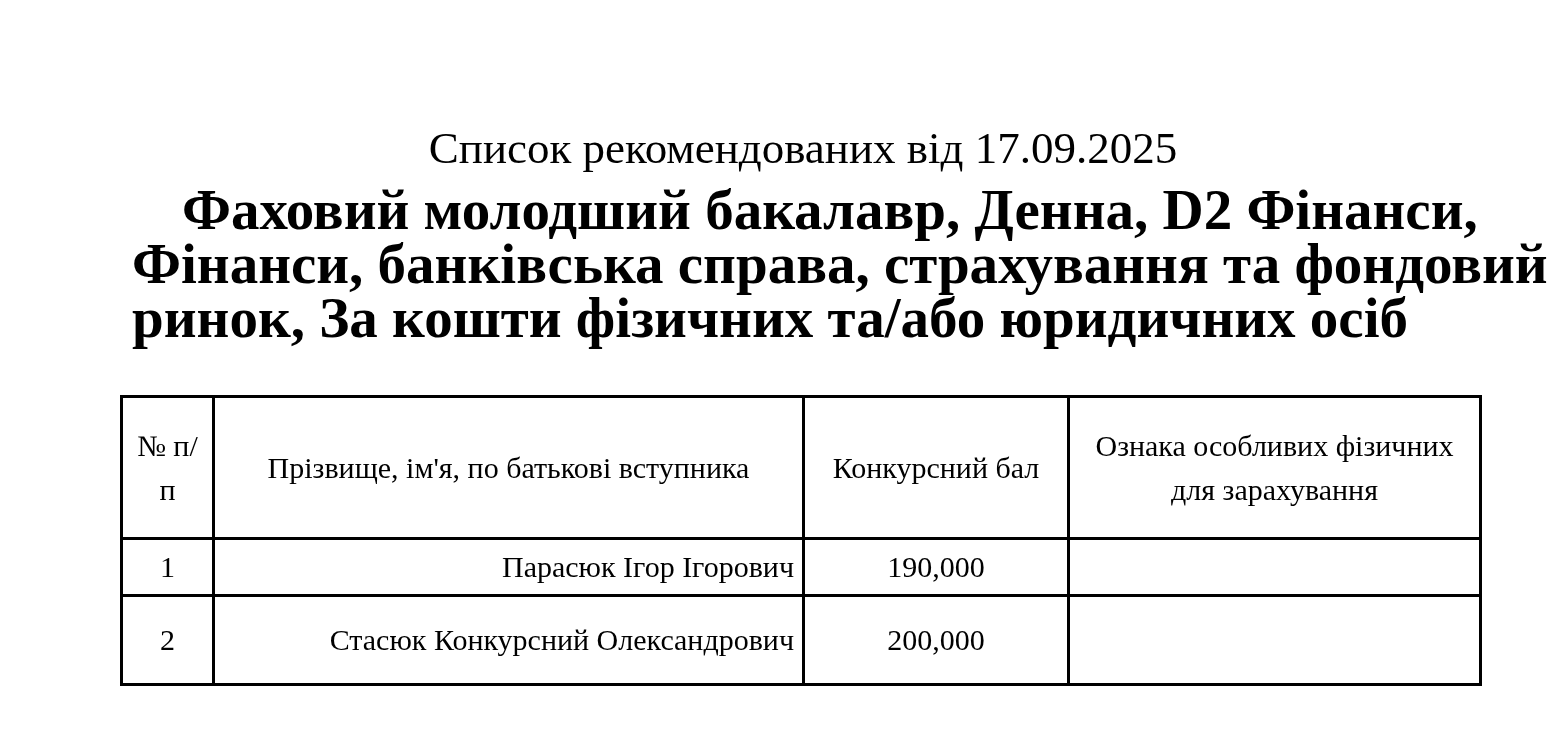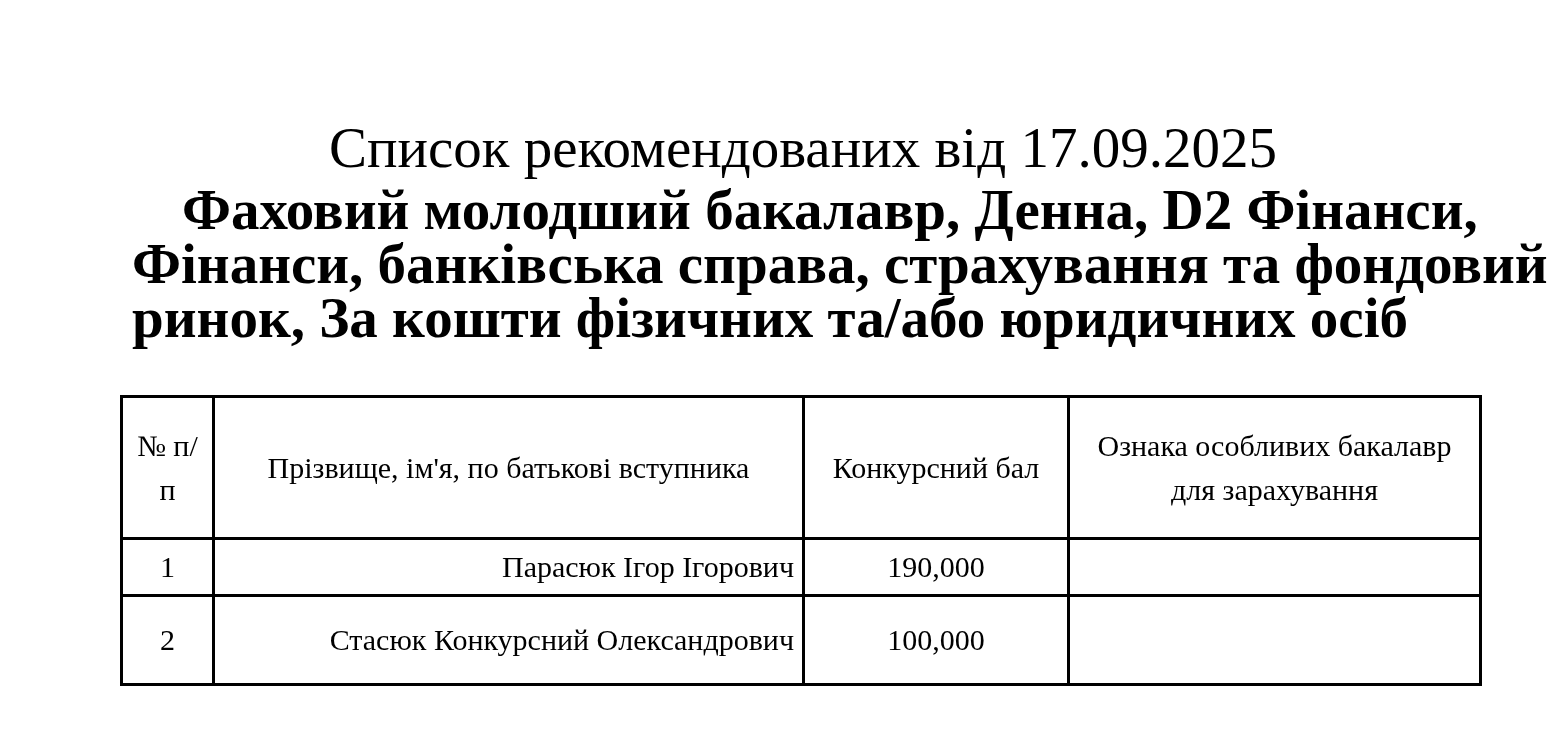--- a/index.html
+++ b/index.html
@@ -15,21 +15,21 @@
     color: #000000;
     font-family: "Liberation Serif", "DejaVu Serif", serif;
     overflow: hidden;
   }
   .doc-title {
     position: absolute;
     left: 120px;
     top: 121px;
     width: 1366px;
     text-align: center;
-    font-size: 57px;
+    font-size: 45px;
     line-height: 54px;
     font-weight: normal;
   }
   .doc-heading {
     position: absolute;
     left: 132px;
     top: 183px;
     width: 1430px;
     font-weight: bold;
     font-size: 57px;
@@ -84,32 +84,32 @@
       <col class="col-num">
       <col class="col-name">
       <col class="col-score">
       <col class="col-special">
     </colgroup>
     <thead>
       <tr class="header-row">
         <th>№ п/п</th>
         <th>Прізвище, ім'я, по батькові вступника</th>
         <th>Конкурсний бал</th>
-        <th>Ознака особливих бакалавр для зарахування</th>
+        <th>Ознака особливих фізичних для зарахування</th>
       </tr>
     </thead>
     <tbody>
       <tr class="row-1">
         <td class="cell-num">1</td>
         <td class="cell-name">Парасюк Ігор Ігорович</td>
         <td class="cell-score">190,000</td>
         <td class="cell-special"></td>
       </tr>
       <tr class="row-2">
         <td class="cell-num">2</td>
         <td class="cell-name">Стасюк Конкурсний Олександрович</td>
-        <td class="cell-score">100,000</td>
+        <td class="cell-score">200,000</td>
         <td class="cell-special"></td>
       </tr>
     </tbody>
   </table>
 
 </div>
 
 </body></html>

